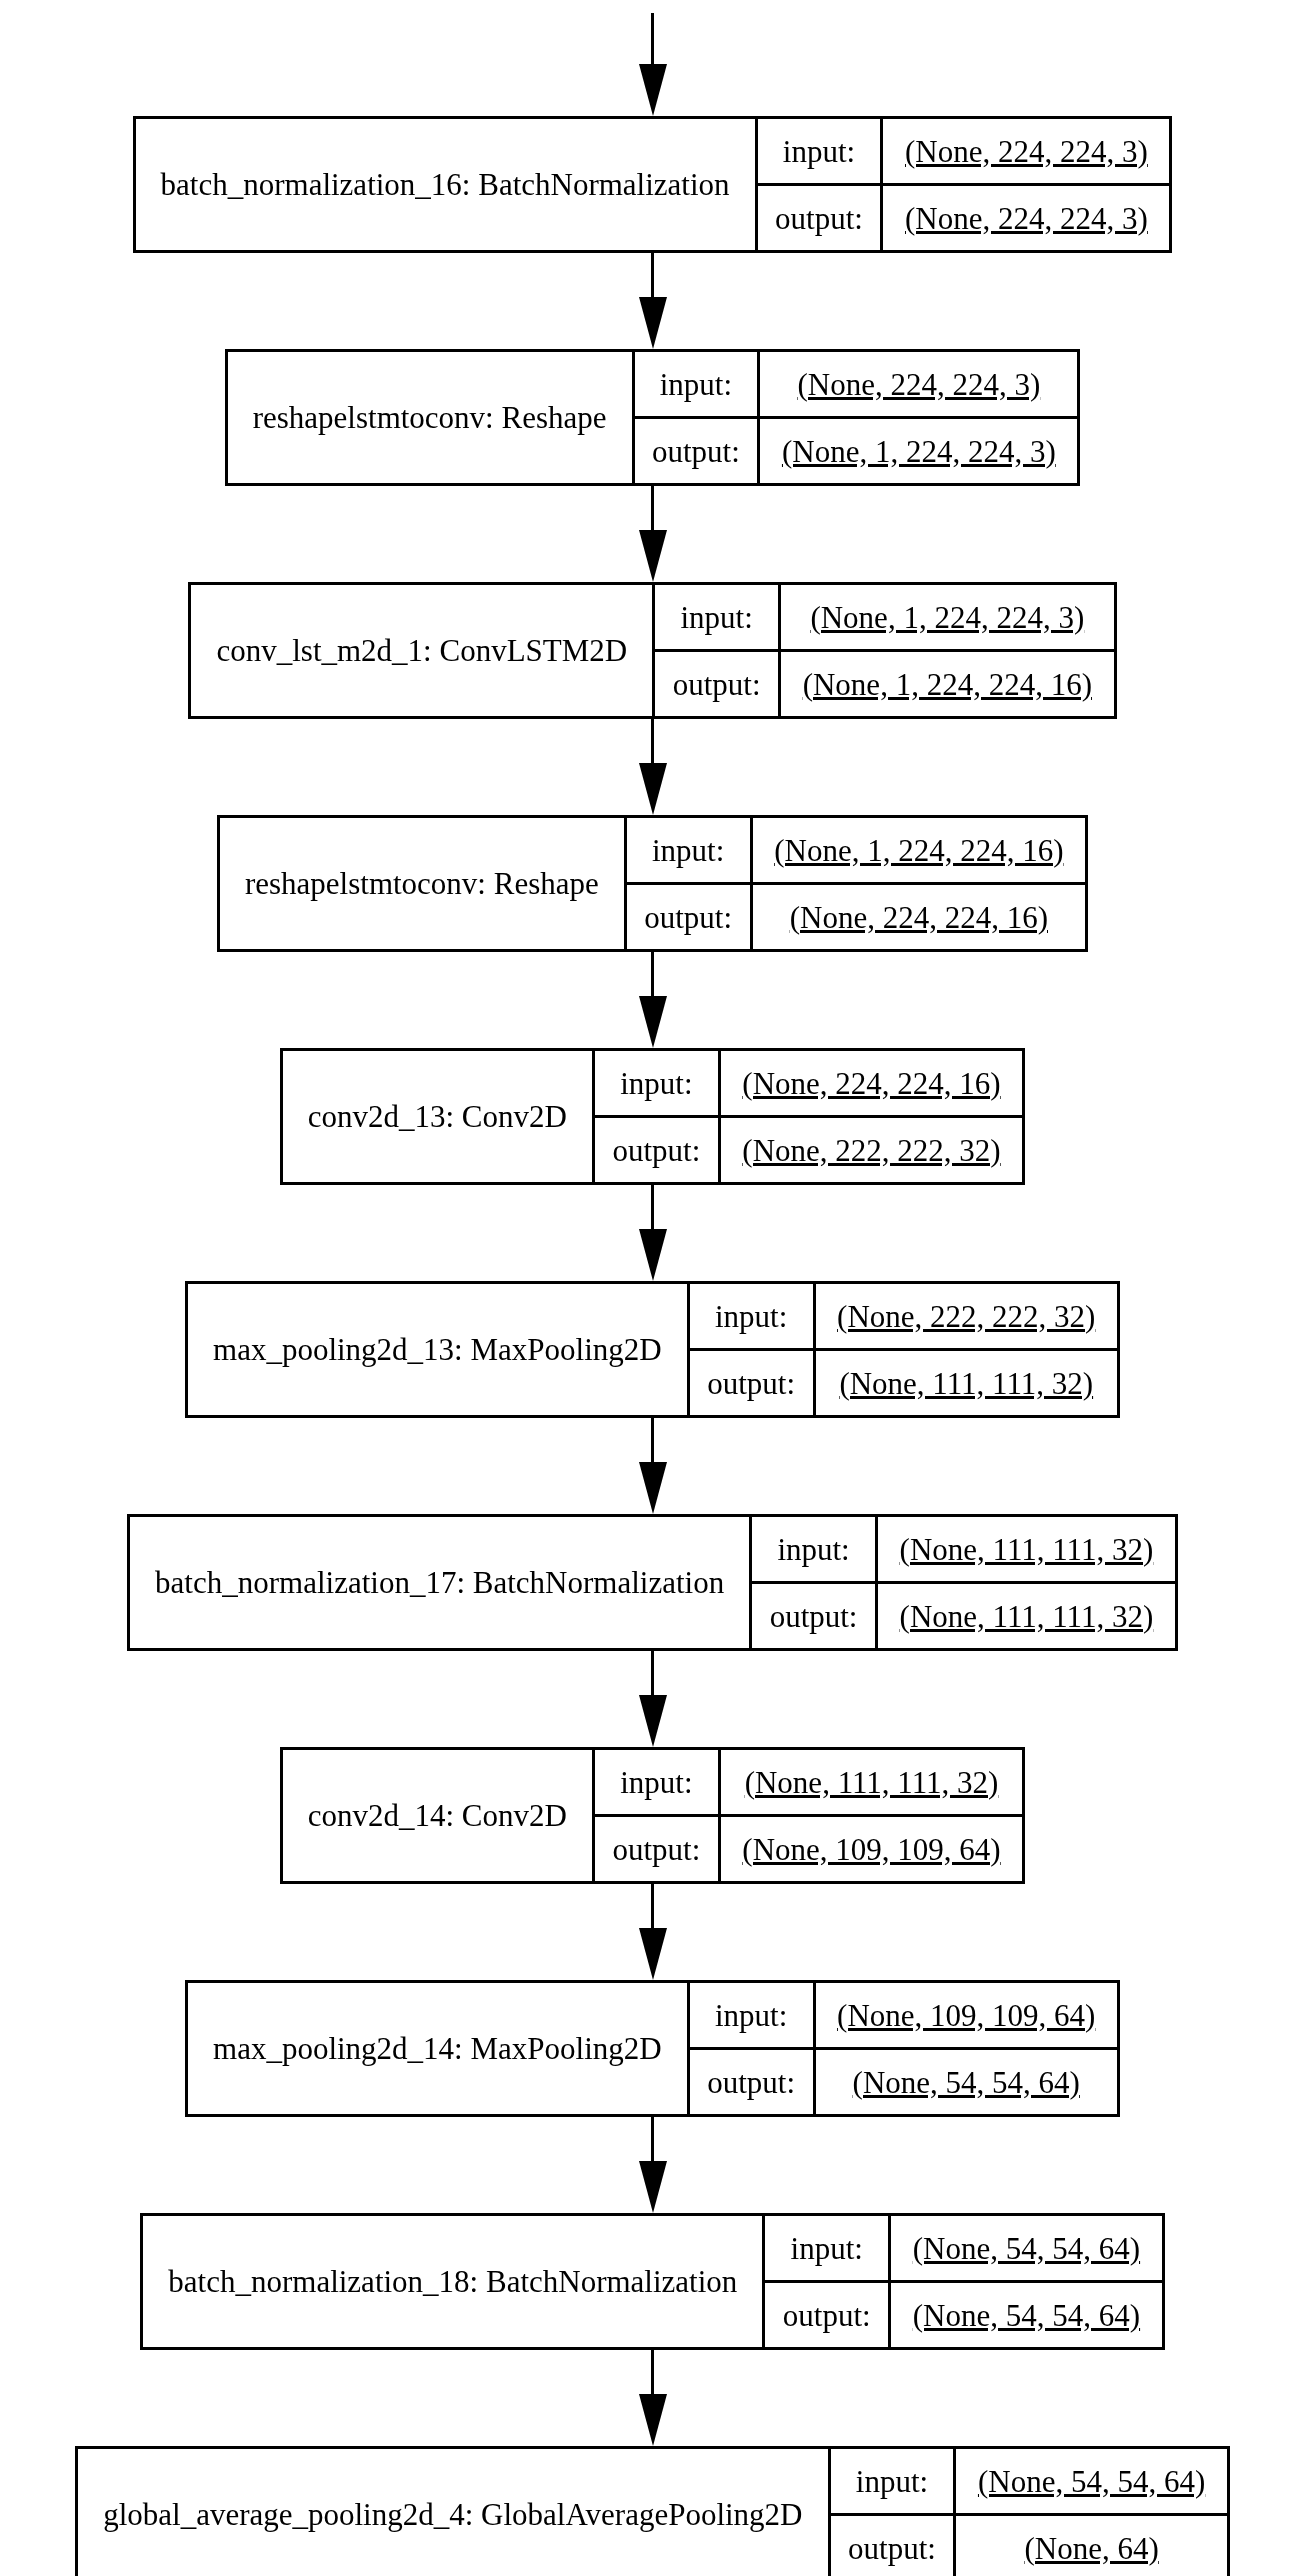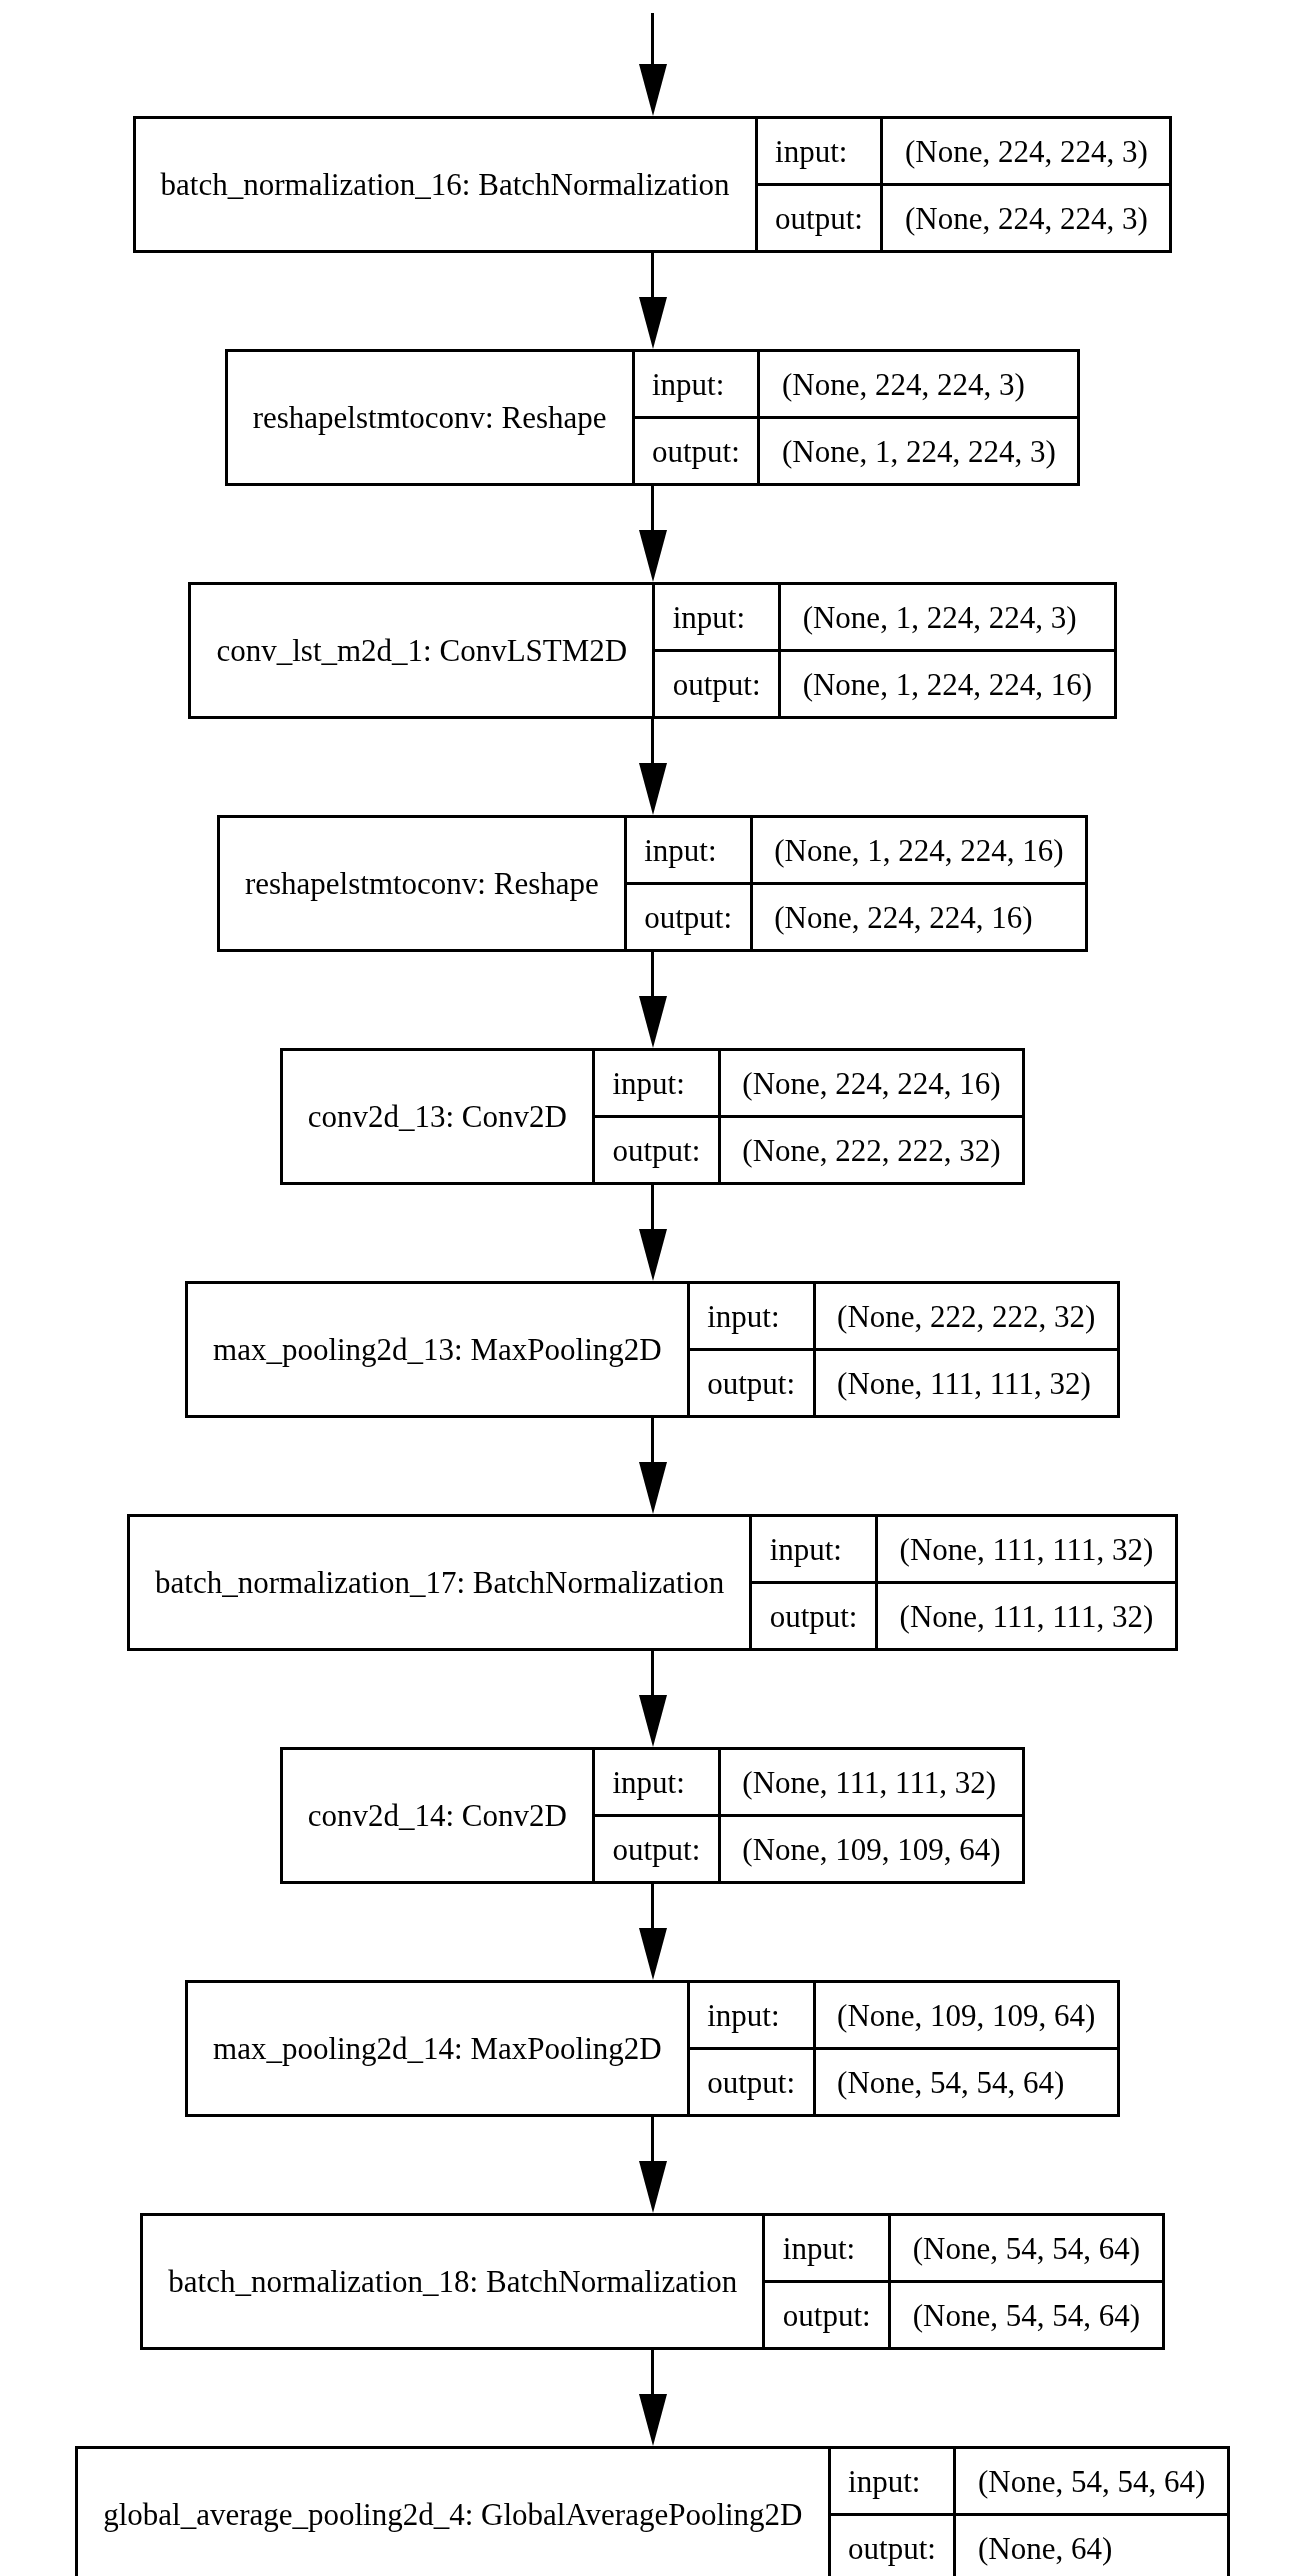--- a/index.html
+++ b/index.html
@@ -24,27 +24,28 @@
   table.node {
     border-collapse: collapse;
     background: #ffffff;
     table-layout: auto;
   }
   table.node td {
     border: 3.1px solid #000000;
     font-size: 31px;
     line-height: 1;
     white-space: nowrap;
+    text-align: center;
     vertical-align: middle;
     height: 64px;
     background: #ffffff;
   }
   td.name  { padding: 0 25px; }
   td.lbl   { padding: 0 17.5px; }
-  td.shape { padding: 0 21.6px; }
+  td.shape { padding: 0 21.6px; text-decoration: underline; }
   
   .arrow {
     display: flex;
     flex-direction: column;
     align-items: center;
     height: 96px;
   }
   .arrow.first { height: 103px; }
   .arrow-line {
     width: 3.6px;

